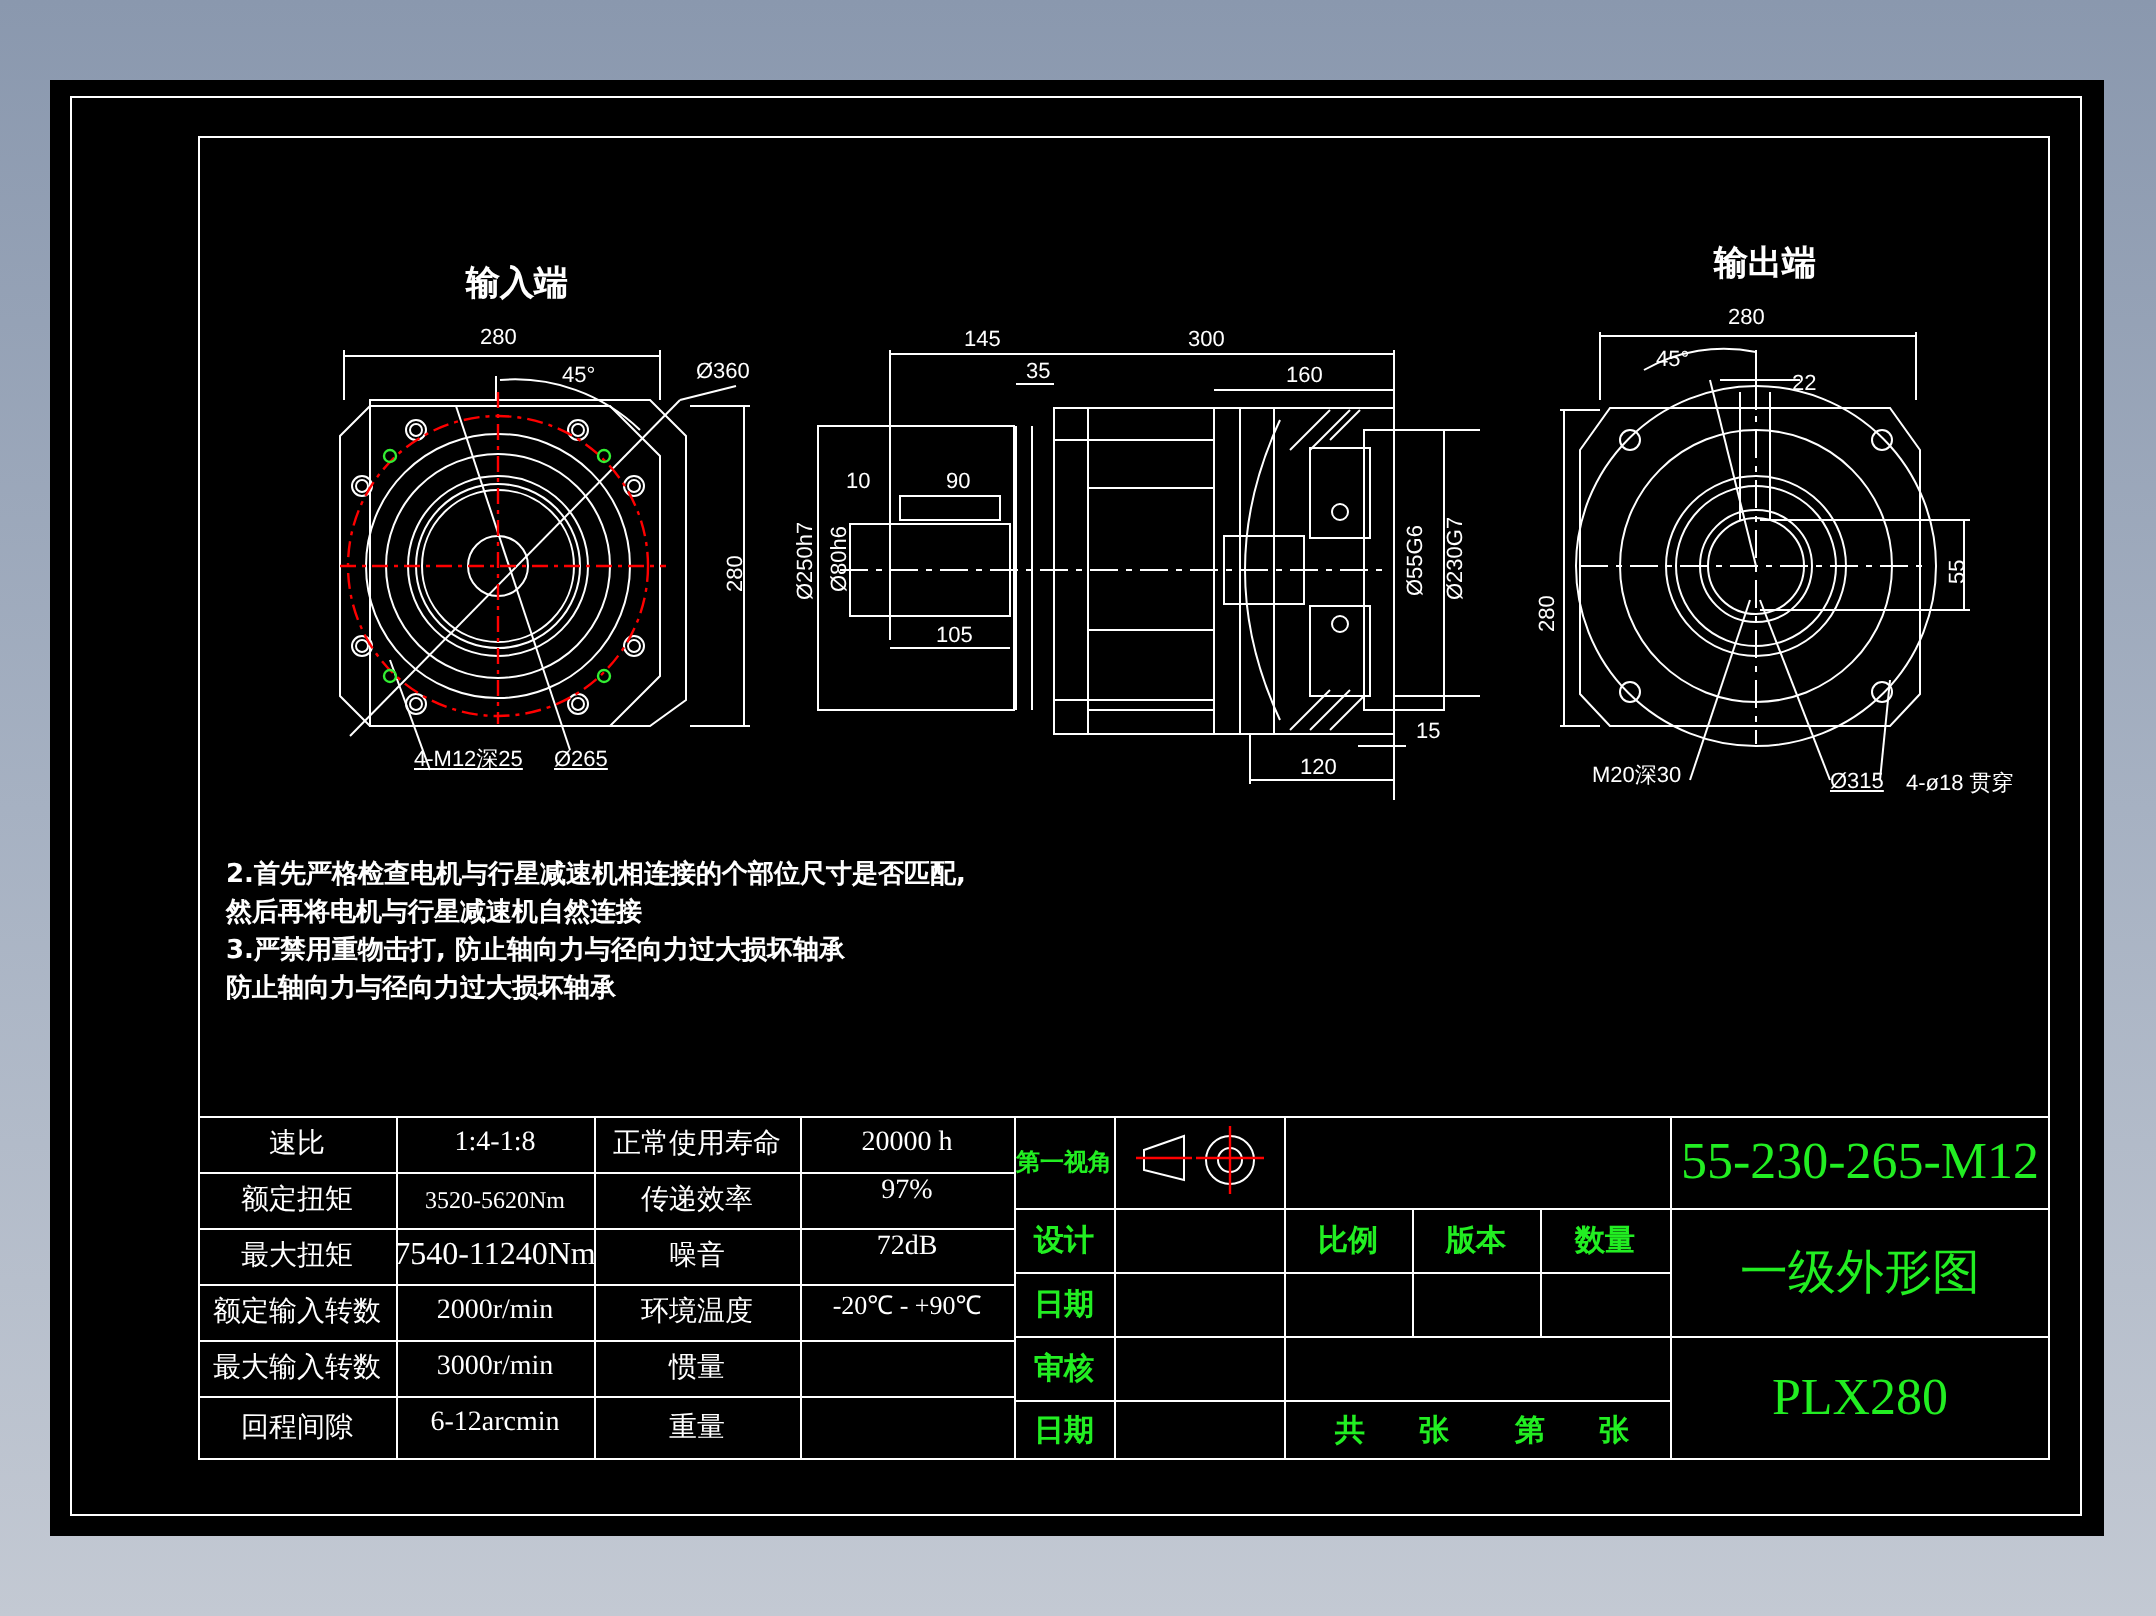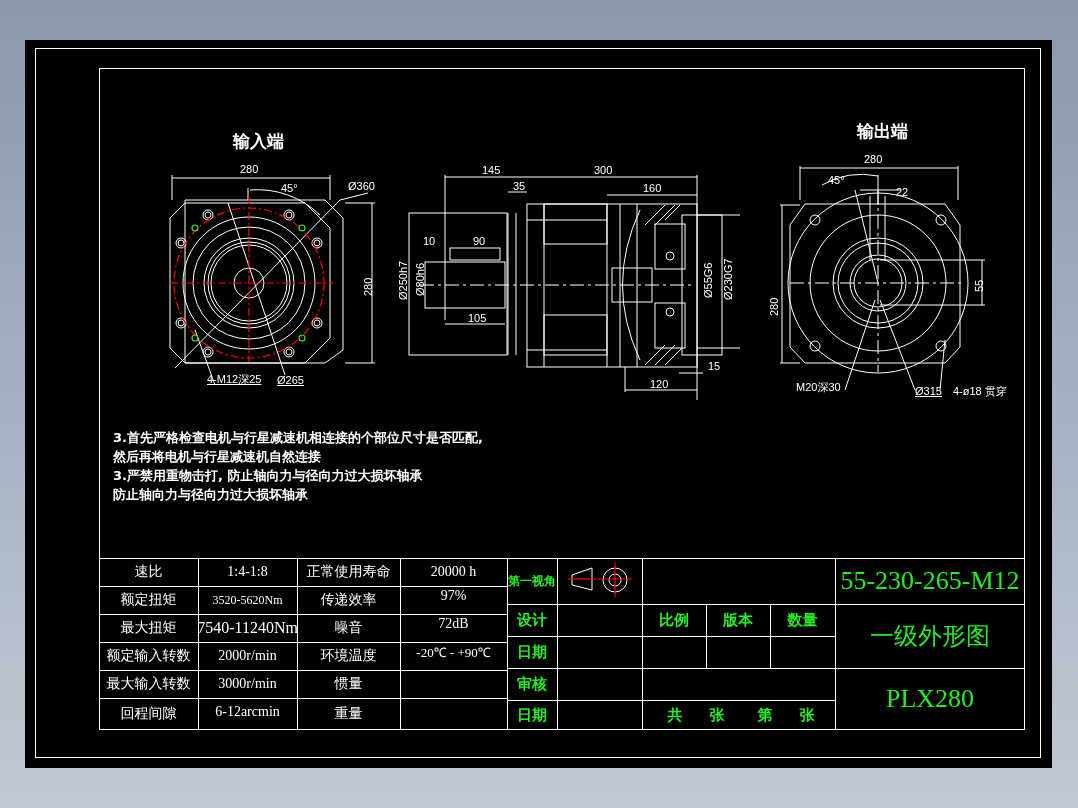--- a/index.html
+++ b/index.html
@@ -215,21 +215,21 @@
 <div class="dim" style="left:864px;top:153px;">280</div>
 <div class="dim" style="left:828px;top:174px;">45°</div>
 <div class="dim" style="left:896px;top:186px;">22</div>
 <div class="dim v" style="left:973px;top:292px;">55</div>
 <div class="dim v" style="left:768px;top:316px;">280</div>
 <div class="dim" style="left:796px;top:380px;">M20深30</div>
 <div class="dim" style="left:915px;top:385px;text-decoration:underline;">Ø315</div>
 <div class="dim" style="left:953px;top:384px;">4-ø18 贯穿</div>
 
 <div class="notes">
-  <div>3.首先严格检查电机与行星减速机相连接的个部位尺寸是否匹配,</div>
+  <div>2.首先严格检查电机与行星减速机相连接的个部位尺寸是否匹配,</div>
   <div>然后再将电机与行星减速机自然连接</div>
   <div>3.严禁用重物击打, 防止轴向力与径向力过大损坏轴承</div>
   <div>防止轴向力与径向力过大损坏轴承</div>
 </div>
 
 <div>
   <div class="line" style="left:99px;top:558px;width:926px;height:1px;"></div>
   <div class="line" style="left:99px;top:586px;width:408px;height:1px;"></div>
   <div class="line" style="left:99px;top:614px;width:408px;height:1px;"></div>
   <div class="line" style="left:99px;top:642px;width:408px;height:1px;"></div>

